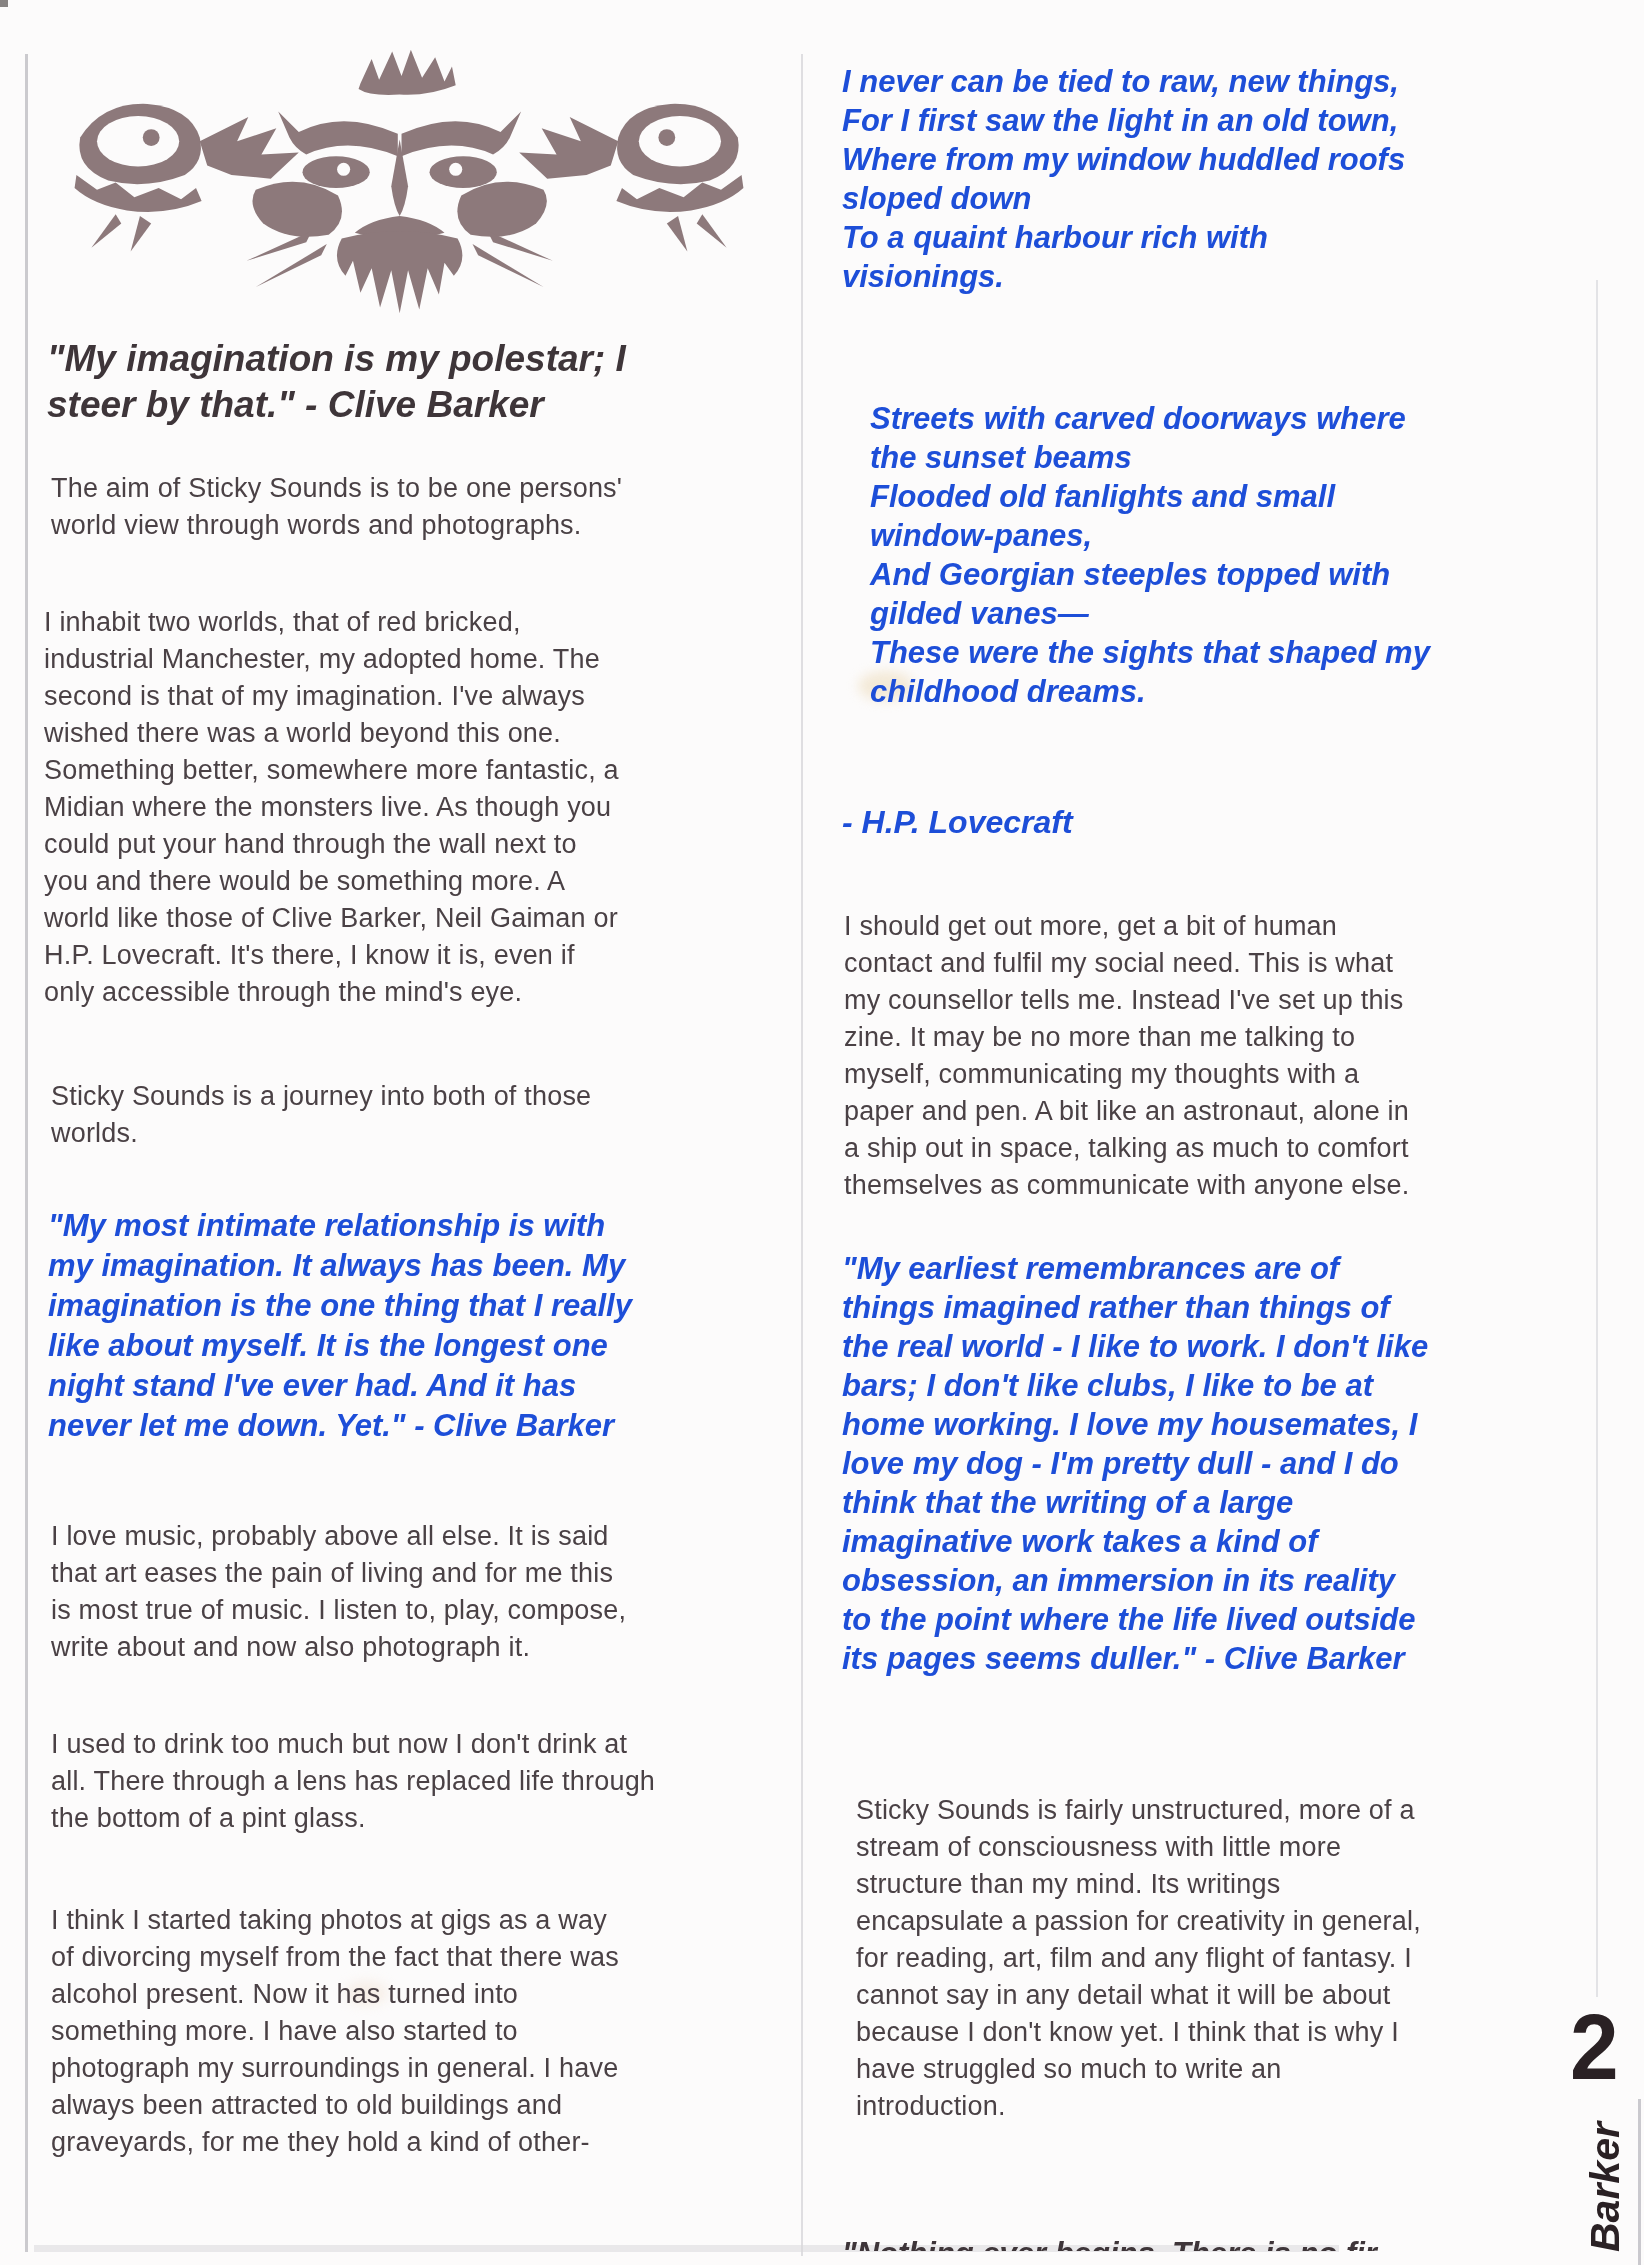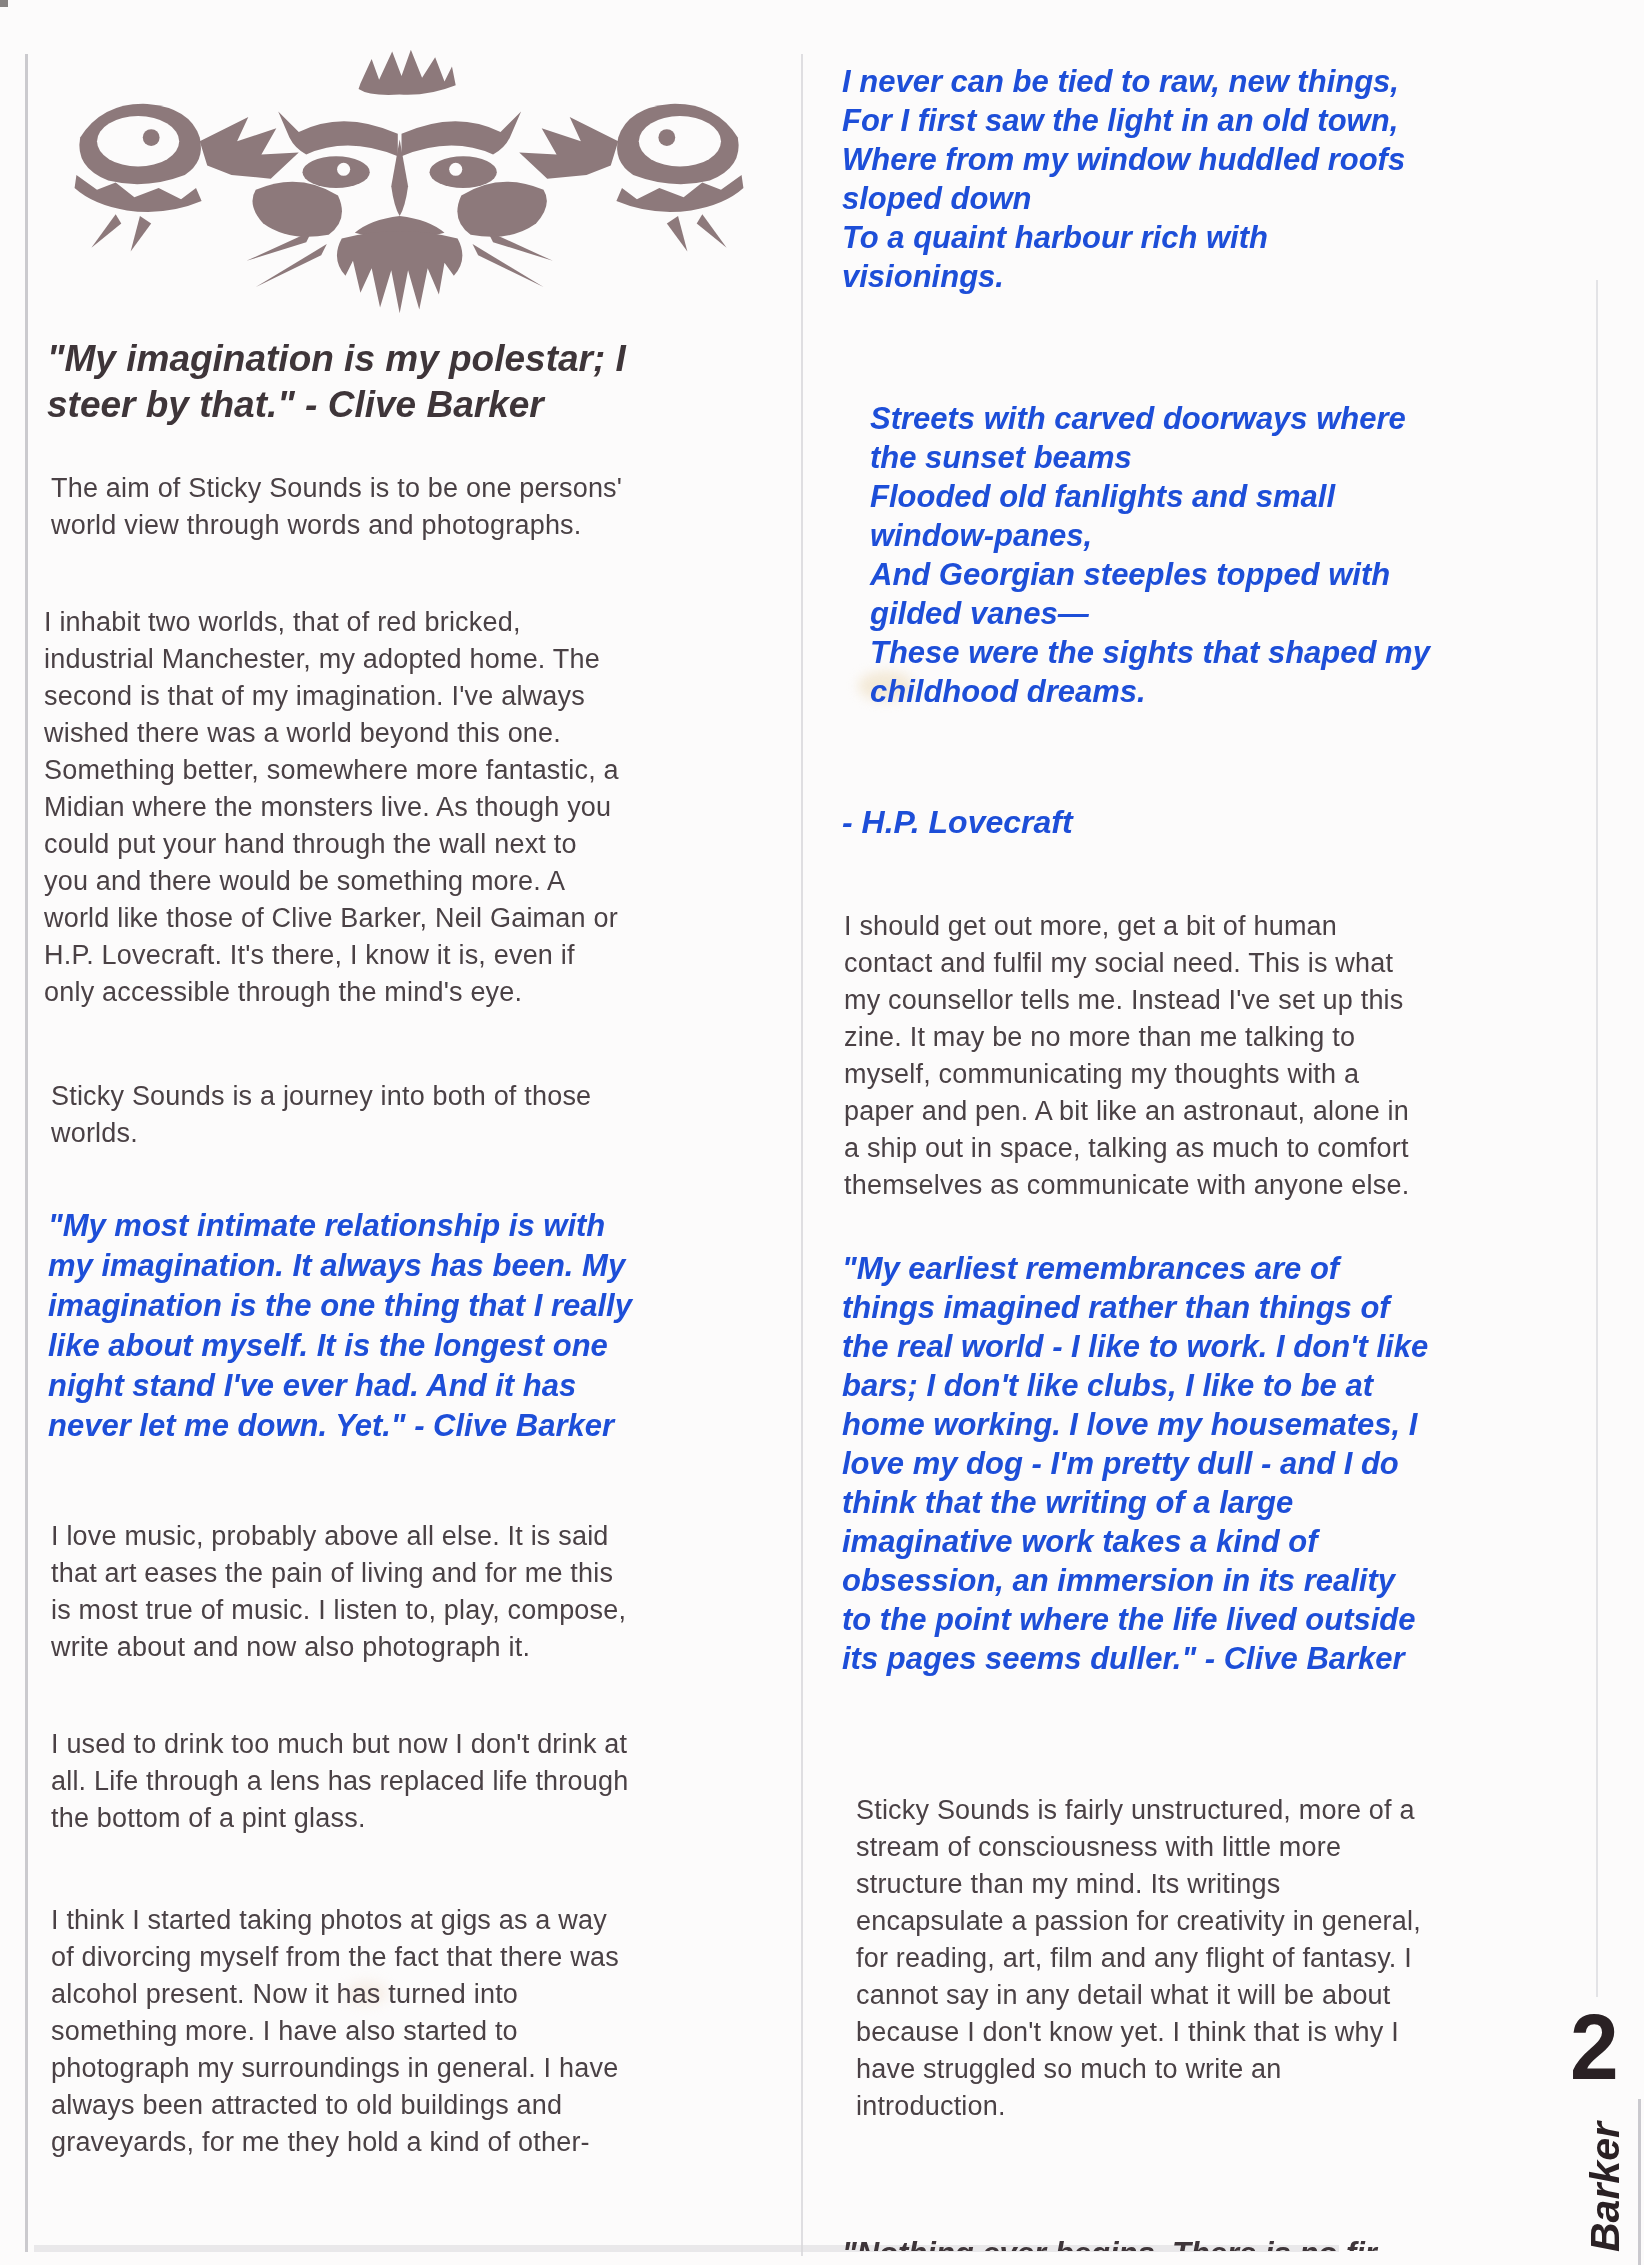--- a/index.html
+++ b/index.html
@@ -116,21 +116,21 @@
 my imagination. It always has been. My
 imagination is the one thing that I really
 like about myself. It is the longest one
 night stand I've ever had. And it has
 never let me down. Yet." - Clive Barker</div>
 <div class="blk txt body-txt" id="para-music">I love music, probably above all else. It is said
 that art eases the pain of living and for me this
 is most true of music. I listen to, play, compose,
 write about and now also photograph it.</div>
 <div class="blk txt body-txt" id="para-drink">I used to drink too much but now I don't drink at
-all. Life through a lens has replaced life through
+all. There through a lens has replaced life through
 the bottom of a pint glass.</div>
 <div class="blk txt body-txt" id="para-photos">I think I started taking photos at gigs as a way
 of divorcing myself from the fact that there was
 alcohol present. Now it has turned into
 something more. I have also started to
 photograph my surroundings in general. I have
 always been attracted to old buildings and
 graveyards, for me they hold a kind of other-</div>
 
 <div class="blk txt bold-quote" id="poem-stanza1">I never can be tied to raw, new things,

